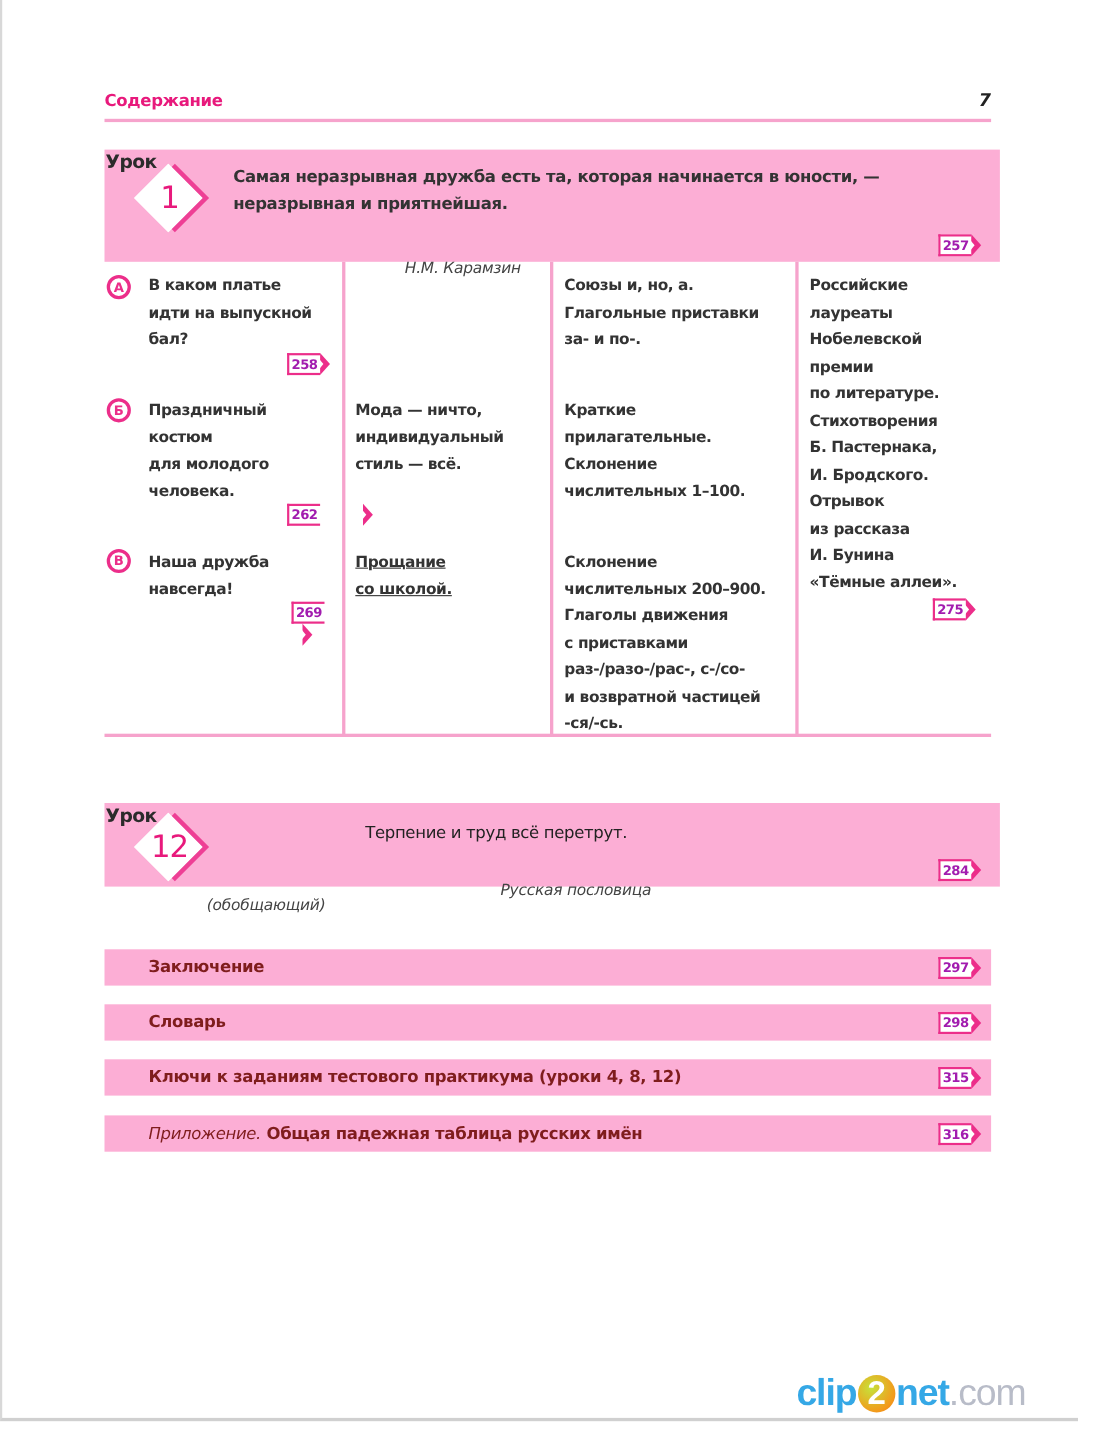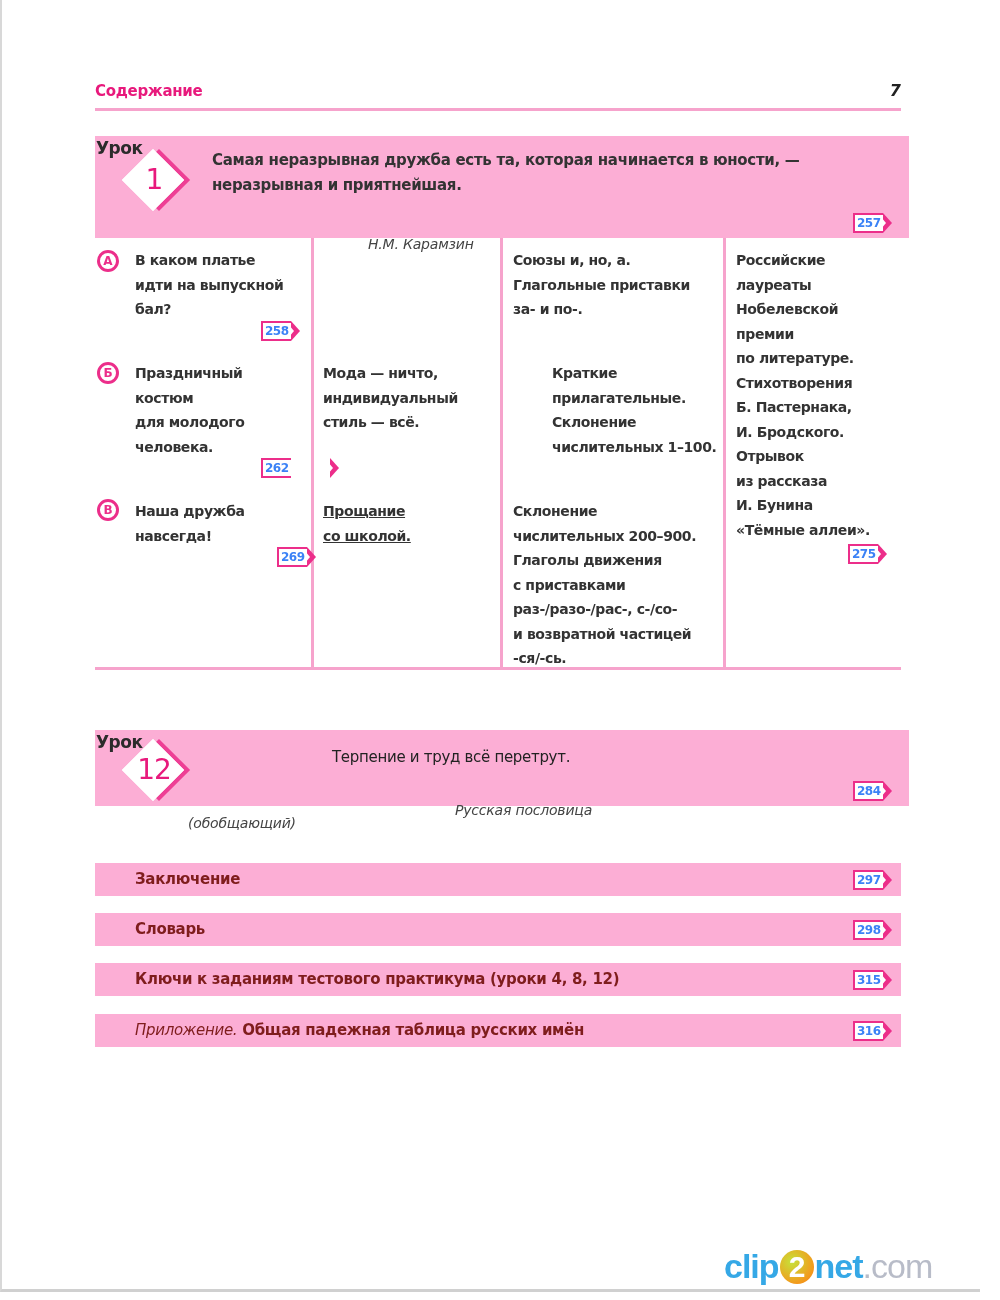--- a/index.html
+++ b/index.html
@@ -44,21 +44,21 @@
       position: absolute; left: 0px; top: 13px; width: 62px; text-align: center;
       font-size: 28px; color: #e8197c; font-family: "DejaVu Sans", sans-serif; letter-spacing: -1px;
     }
     .epigraph { position: absolute; font-size: 15px; font-weight: bold; color: #333; letter-spacing: -0.3px; line-height: 25px; }
     .author { position: absolute; font-size: 14px; font-style: italic; color: #444; letter-spacing: -0.2px; margin-top: 31px; }
     .pagetag {
       position: absolute; height: 20px; display: flex; align-items: center;
     }
     .pagetag .box {
       background: #fff; border: 2px solid #ec2e8a; border-right: none; height: 20px; box-sizing: border-box;
-      font-size: 12px; font-weight: bold; color: #3b82f6; padding: 0 2px; line-height: 16px; letter-spacing: -0.5px;
+      font-size: 12px; font-weight: bold; color: #a21caf; padding: 0 2px; line-height: 16px; letter-spacing: -0.5px;
     }
     .pagetag .arrow {
       width: 0; height: 0; border-top: 10px solid transparent; border-bottom: 10px solid transparent;
       border-left: 9px solid #ec2e8a; position: relative;
     }
     .pagetag .arrow::after {
       content: ""; position: absolute; left: -11px; top: -6px; border-top: 6px solid transparent;
       border-bottom: 6px solid transparent; border-left: 5px solid #fff;
     }
     .table {
@@ -149,33 +149,33 @@
     </div>
     <div class="pagetag" style="left:166px;top:220px;gap:39px;">
       <span class="box">262</span>
         <span class="arrow"></span>
     </div>
     <div class="cell-text" style="left:228px;top:123px;">
       <div>Мода — ничто,</div>
       <div>индивидуальный</div>
       <div>стиль — всё.</div>
     </div>
-    <div class="cell-text" style="left:418px;top:123px;margin-left:39px;">
+    <div class="cell-text" style="left:418px;top:123px;">
       <div>Краткие</div>
       <div>прилагательные.</div>
       <div>Склонение</div>
       <div>числительных 1–100.</div>
     </div>
 
     <span class="sublabel" style="left:2px;top:261px;">В</span>
     <div class="cell-text" style="left:40px;top:261px;">
       <div>Наша дружба</div>
       <div>навсегда!</div>
     </div>
-    <div class="pagetag" style="left:182px;top:309px;">
+    <div class="pagetag" style="left:170px;top:309px;flex-direction:column;">
       <span class="box">269</span>
         <span class="arrow"></span>
     </div>
     <div class="cell-text" style="left:228px;top:261px;text-decoration:underline;">
       <div>Прощание</div>
       <div>со школой.</div>
     </div>
     <div class="cell-text" style="left:418px;top:261px;">
       <div>Склонение</div>
       <div>числительных 200–900.</div>

